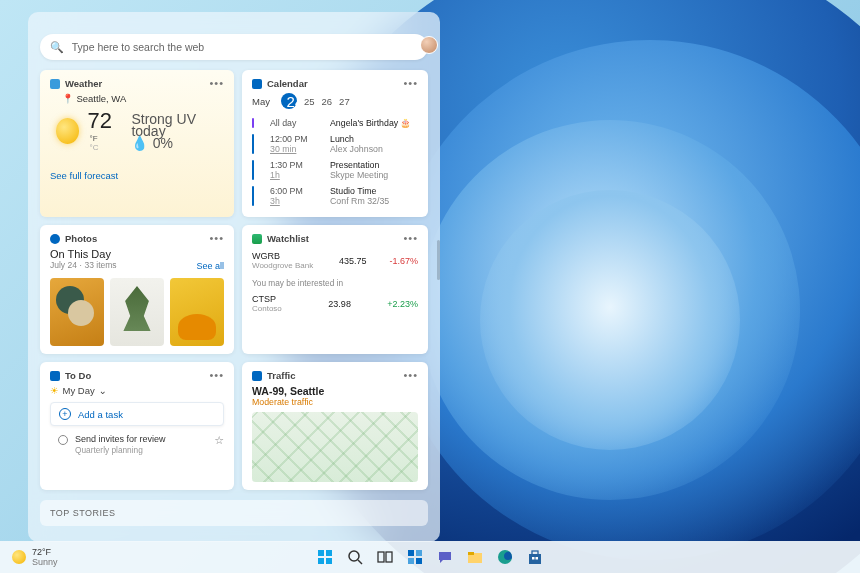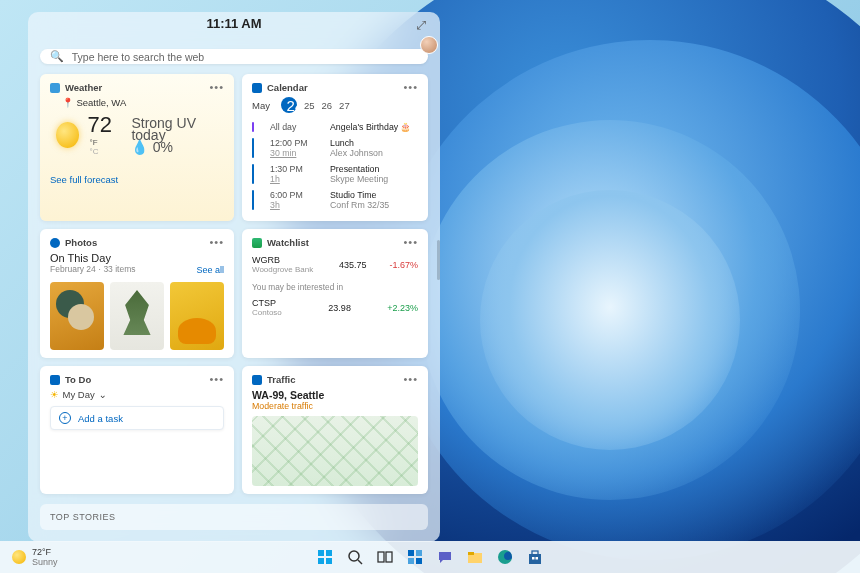--- a/index.html
+++ b/index.html
@@ -127,24 +127,20 @@
 <body>
 
 <div class="wallpaper">
   <div class="swirl s1"></div>
     <div class="swirl s2"></div>
     <div class="swirl s3"></div>
     <div class="swirl s4"></div>
 </div>
 
 <div class="panel">
-  <div class="panel-top">
-    <span class="time">11:11 AM</span>
-    <span class="expand">⤢</span>
-  </div>
   <div class="avatar"></div>
 
   <div class="search">
     <span class="mag">🔍</span>
     <span>Type here to search the web</span>
   </div>
 
   <div class="grid">
 
     <div class="card weather">
@@ -208,21 +204,21 @@
 
     <div class="card photos">
       <div class="card-head">
         <span class="t">
             <span class="ico" style="background:#0067c0;border-radius:50%"></span>
           <span>Photos</span>
           </span>
         <span class="dots">•••</span>
       </div>
       <div class="title">On This Day</div>
-      <div class="meta">February 24 · 33 items</div>
+      <div class="meta">July 24 · 33 items</div>
       <span class="seeall">See all</span>
       <div class="thumbs">
         <div class="th th1"></div>
         <div class="th th2"></div>
         <div class="th th3"></div>
       </div>
     </div>
 
     <div class="card">
       <div class="card-head">
@@ -261,20 +257,25 @@
       </div>
       <div class="myday">
         <span style="color:#f5b400">☀</span>
           <span>My Day</span>
           <span>⌄</span>
       </div>
       <div class="addtask">
         <span class="plus">+</span>
         <span>Add a task</span>
       </div>
+      <div class="task">
+        <span class="circ"></span>
+        <span class="tt"><span>Send invites for review</span><br><span class="sub">Quarterly planning</span></span>
+        <span class="star">☆</span>
+      </div>
     </div>
 
     <div class="card traffic">
       <div class="card-head">
         <span class="t">
             <span class="ico" style="background:#0067c0"></span>
           <span>Traffic</span>
           </span>
         <span class="dots">•••</span>
       </div>

